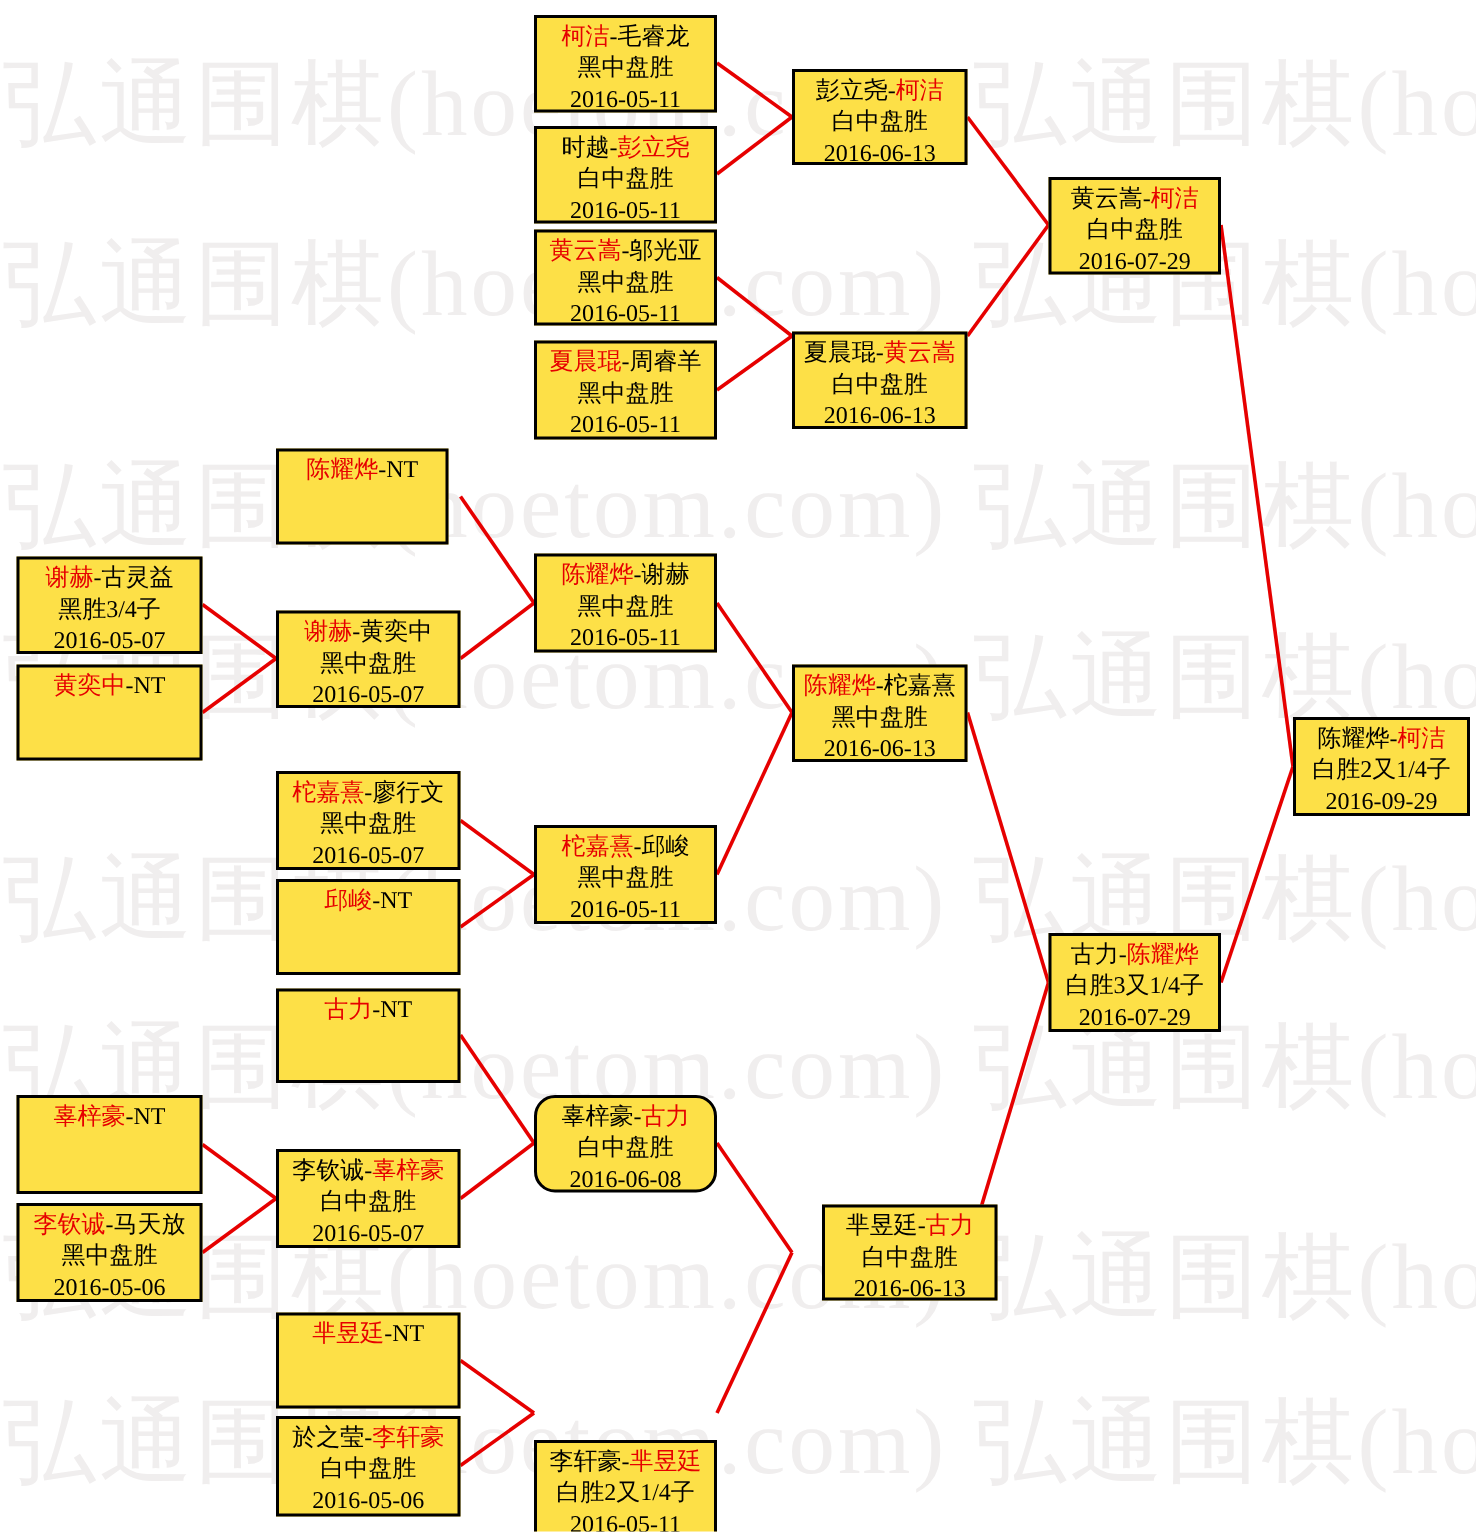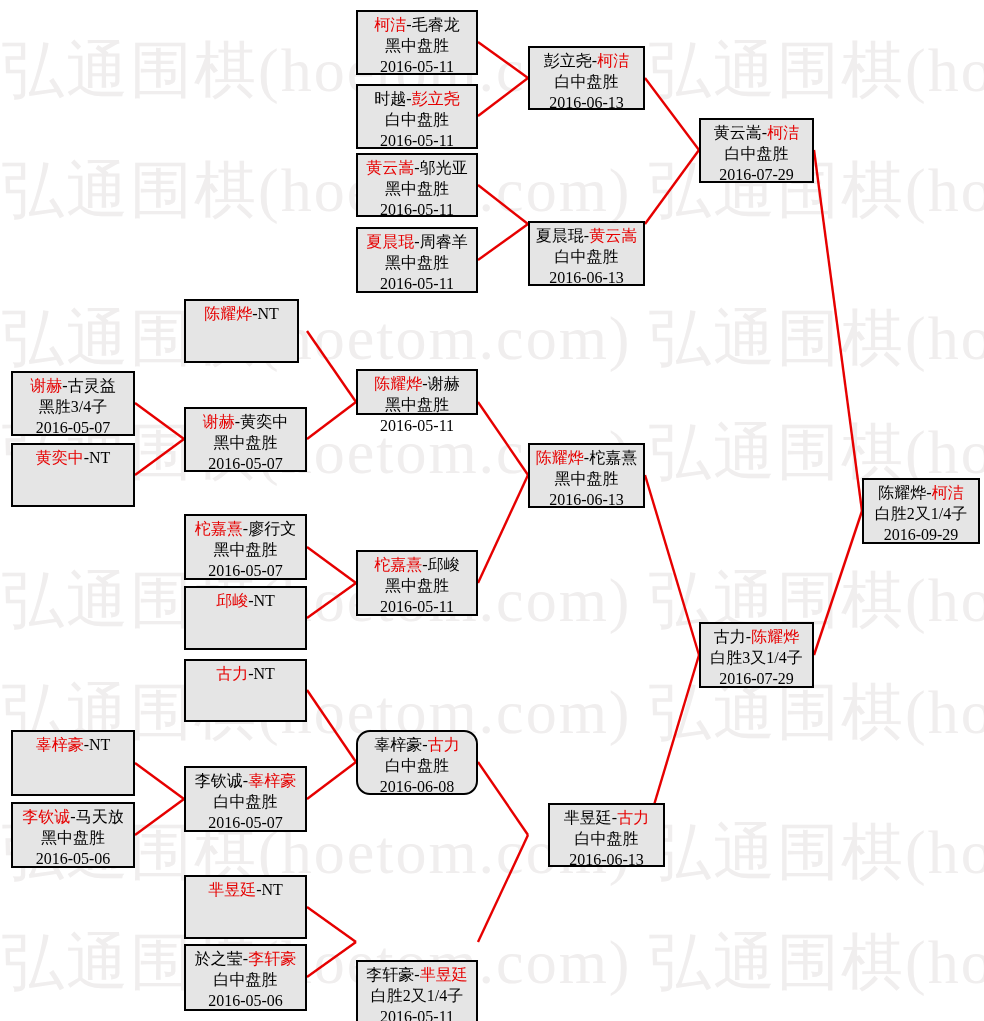--- a/index.html
+++ b/index.html
@@ -12,21 +12,21 @@
   .watermark-row {
     position:absolute; left:2px; white-space:nowrap;
     font-size:62px; line-height:1; letter-spacing:2px;
     font-family:"Liberation Serif","DejaVu Serif",serif;
     user-select:none;
   }
   #connectors { position:absolute; left:0; top:0; z-index:1; }
   #nodes-layer { position:absolute; left:0; top:0; width:984px; height:1021px; z-index:2; }
   .node {
     position:absolute; box-sizing:border-box;
-    border:2px solid #000000; background:#e5e5e5;
+    border:2px solid #000000; background:#fde047;
     text-align:center; color:#000000;
     font-size:16px; line-height:21px; padding-top:2px;
     font-family:"Liberation Serif","DejaVu Serif",serif;
   }
   .node .line { height:21px; overflow:hidden; white-space:nowrap; }
 </style>
 </head>
 <body>
 
 <div id="watermark-layer">
@@ -143,21 +143,21 @@
     <div class="node" style="left: 356px; top: 153px; width: 122px; height: 64px; border-color: rgb(0, 0, 0);">
     <div class="line"><span class="p1" style="color: rgb(230, 0, 0);">黄云嵩</span><span class="dash">-</span><span class="p2">邬光亚</span></div>
     <div class="line l2">黑中盘胜</div>
     <div class="line l3">2016-05-11</div>
   </div>
     <div class="node" style="left: 356px; top: 227px; width: 122px; height: 66px; border-color: rgb(0, 0, 0);">
     <div class="line"><span class="p1" style="color: rgb(230, 0, 0);">夏晨琨</span><span class="dash">-</span><span class="p2">周睿羊</span></div>
     <div class="line l2">黑中盘胜</div>
     <div class="line l3">2016-05-11</div>
   </div>
-    <div class="node" style="left: 356px; top: 369px; width: 122px; height: 46px; border-color: rgb(0, 0, 0);">
+    <div class="node" style="left: 356px; top: 369px; width: 122px; height: 66px; border-color: rgb(0, 0, 0);">
     <div class="line"><span class="p1" style="color: rgb(230, 0, 0);">陈耀烨</span><span class="dash">-</span><span class="p2">谢赫</span></div>
     <div class="line l2">黑中盘胜</div>
     <div class="line l3">2016-05-11</div>
   </div>
     <div class="node" style="left: 356px; top: 550px; width: 122px; height: 66px; border-color: rgb(0, 0, 0);">
     <div class="line"><span class="p1" style="color: rgb(230, 0, 0);">柁嘉熹</span><span class="dash">-</span><span class="p2">邱峻</span></div>
     <div class="line l2">黑中盘胜</div>
     <div class="line l3">2016-05-11</div>
   </div>
     <div class="node" style="left: 356px; top: 730px; width: 122px; height: 65px; border-color: rgb(0, 0, 0); border-radius: 14px;">

